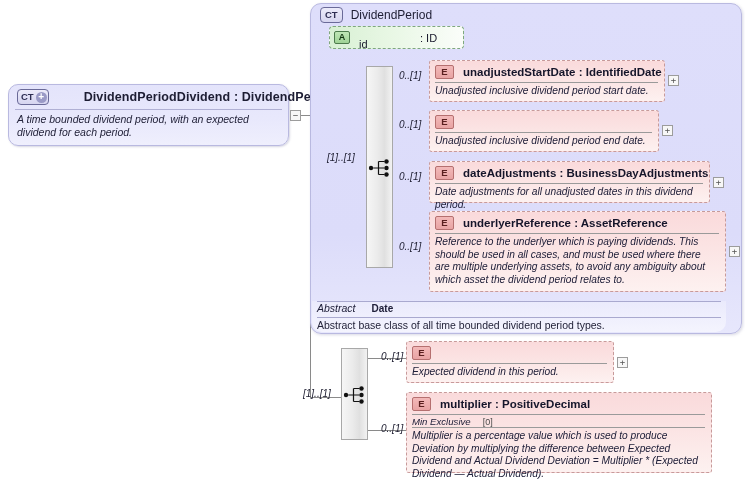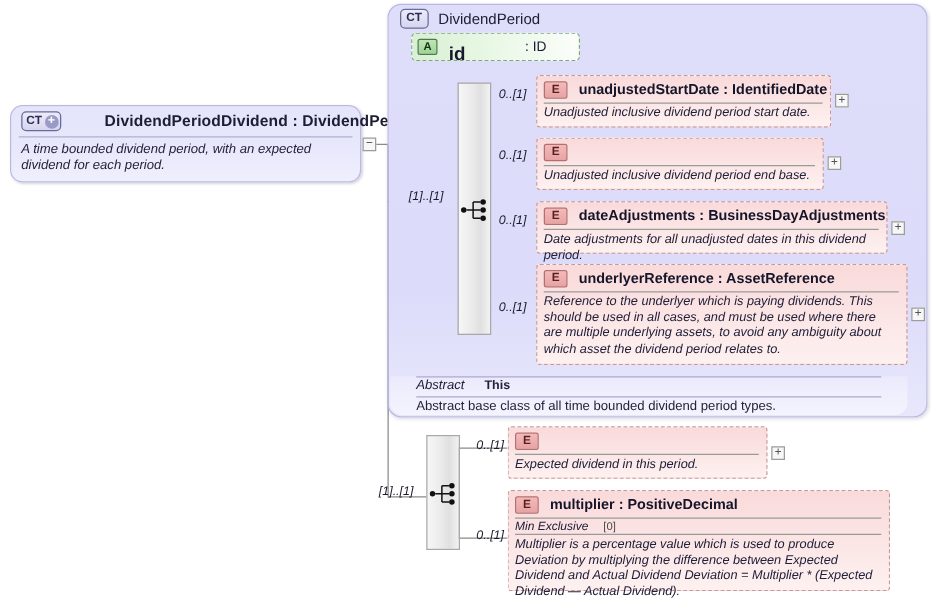--- a/index.html
+++ b/index.html
@@ -122,21 +122,21 @@
 
   
   .footer {
     position: absolute;
     left: 1px;
     right: 15px;
     bottom: 1px;
     background: linear-gradient(to bottom,#eaeafc,#f4f4fe);
     border-bottom-left-radius: 10px;
     border-bottom-right-radius: 10px;
-    padding: 0 21px;
+    padding: 0 5px;
     box-sizing: border-box;
   }
   .footer .hr { height: 1px; background: #a9a9cf; }
   .footer .row {
     display: flex;
     align-items: baseline;
     gap: 16px;
     height: 15px;
     font-size: 10.5px;
   }
@@ -171,22 +171,22 @@
     border: 1px solid #4c7a4c;
     background: linear-gradient(to bottom,#bfe6b6,#9fd396);
     font-size: 9px;
     font-weight: bold;
     color: #123412;
     text-align: center;
     line-height: 11px;
     border-radius: 2px;
   }
   .attr-box .nm {
-    font-size: 15px;
-    font-weight: bold;
+    font-size: 11px;
+    font-weight: normal;
     color: #18182c;
     width: 52px;
     margin-top: 12px;
   }
   .attr-box .ty {
     font-size: 11px;
     color: #18182c;
   }
 
   
@@ -329,21 +329,21 @@
   <div class="rbox" id="ct-right">
     <div class="hdr">
       <span class="badge-ct plain">CT</span>
       <span class="title">DividendPeriod</span>
     </div>
 
     <div class="footer">
       <div class="hr"></div>
       <div class="row">
         <span class="k">Abstract</span>
-        <span class="v">This</span>
+        <span class="v">Date</span>
       </div>
       <div class="hr"></div>
       <div class="note">Abstract base class of all time bounded dividend period types.</div>
     </div>
   </div>
 
   <div class="attr-box">
     <span class="badge-a">A</span>
     <span class="nm">id</span>
     <span class="ty">: ID</span>
@@ -374,21 +374,21 @@
     <div class="desc">Unadjusted inclusive dividend period start date.</div>
   </div>
   <div class="expander" style="left:668px; top:75px;">+</div>
 
   <div class="card" style="left:399px; top:119px;">0..[1]</div>
   <div class="el" style="left:429px; top:110px; width:230px; height:42px;">
     <div class="top">
       <span class="badge-e">E</span>
     </div>
     <div class="sep"></div>
-    <div class="desc">Unadjusted inclusive dividend period end base.</div>
+    <div class="desc">Unadjusted inclusive dividend period end date.</div>
   </div>
   <div class="expander" style="left:662px; top:125px;">+</div>
 
   <div class="card" style="left:399px; top:171px;">0..[1]</div>
   <div class="el" style="left:429px; top:161px; width:281px; height:42px;">
     <div class="top">
       <span class="badge-e">E</span>
       <span class="name">dateAdjustments  :  BusinessDayAdjustments</span>
     </div>
     <div class="sep"></div>

